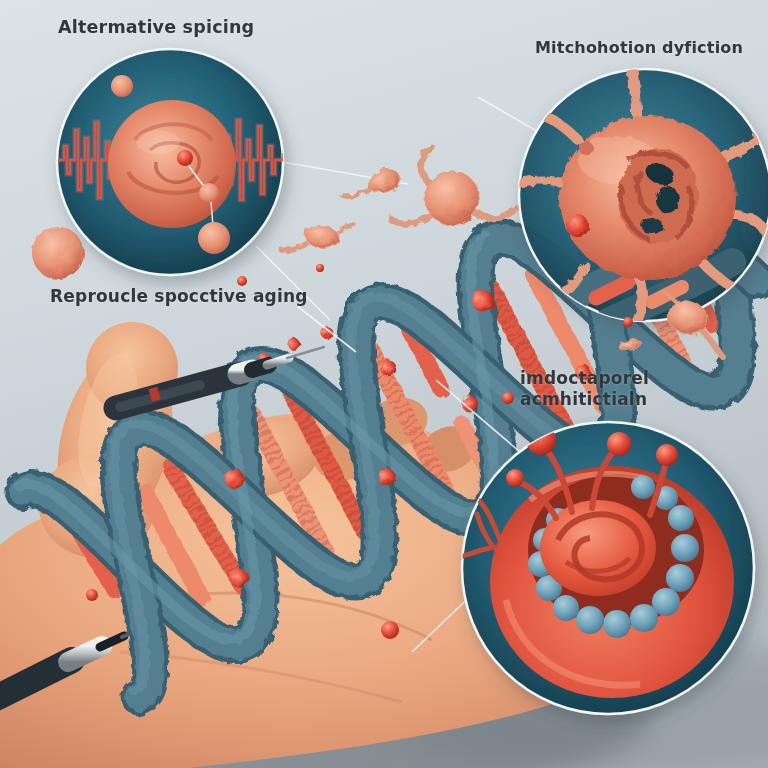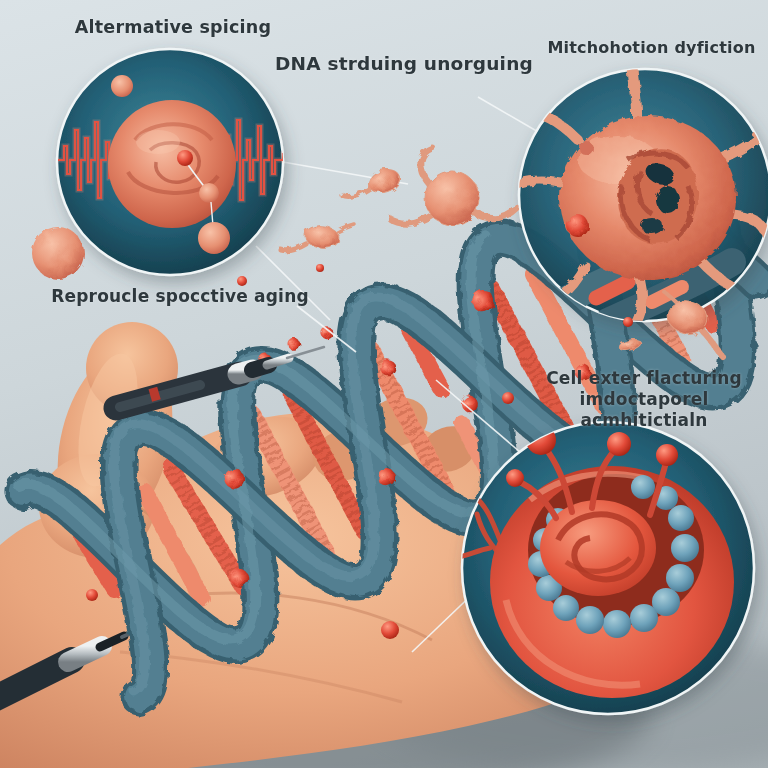--- a/index.html
+++ b/index.html
@@ -4,21 +4,21 @@
 <style>
   html,body{margin:0;padding:0;background:#888;}
   #stage{
     position:relative;width:768px;height:768px;overflow:hidden;
     font-family:"DejaVu Sans","Liberation Sans",sans-serif;
     background:linear-gradient(165deg,#dbe3e7 0%,#cdd6da 40%,#bcc5ca 72%,#a8b1b5 100%);
   }
   #stage svg{position:absolute;left:0;top:0;}
   .lbl{
     position:absolute;color:var(--color-text,#2e383d);font-weight:700;
-    text-align:center;letter-spacing:.2px;line-height:23px;
+    letter-spacing:.2px;line-height:23px;
     text-shadow:0 0 3px rgba(255,255,255,.35);
   }
   .lbl .l2{font-size:17px;line-height:21px;}
 </style>
 </head>
 <body>
 
 <div id="stage">
 
 <svg width="768" height="768" viewBox="0 0 768 768">
@@ -318,26 +318,24 @@
     <circle cx="320" cy="268" r="4" fill="url(#redBall)"></circle>
     <circle cx="508" cy="398" r="6" fill="url(#redBall)"></circle>
     <circle cx="390" cy="630" r="9" fill="url(#redBall)"></circle>
     <circle cx="92" cy="595" r="6" fill="url(#redBall)"></circle>
   </g>
 </svg>
 
 <div class="lbl" style="left:58px;top:16px;width:230px;font-size:17.5px">Altermative spicing</div>
 
 <div class="lbl" style="left:248px;top:52px;width:312px;font-size:18.5px">
-  <div>DNA strduing unorguing</div>
 </div>
 
 <div class="lbl" style="left:535px;top:36px;width:233px;font-size:16px">Mitchohotion dyfiction</div>
 
 <div class="lbl" style="left:50px;top:285px;width:260px;font-size:17px">Reproucle spocctive aging</div>
 
 <div class="lbl" style="left:520px;top:368px;width:248px;font-size:17px;line-height:21px">
-  <div>Cell exter flacturing</div>
   <div class="l2">imdoctaporel acmhitictialn</div>
 </div>
 
 
 </div>
 
 </body></html>

